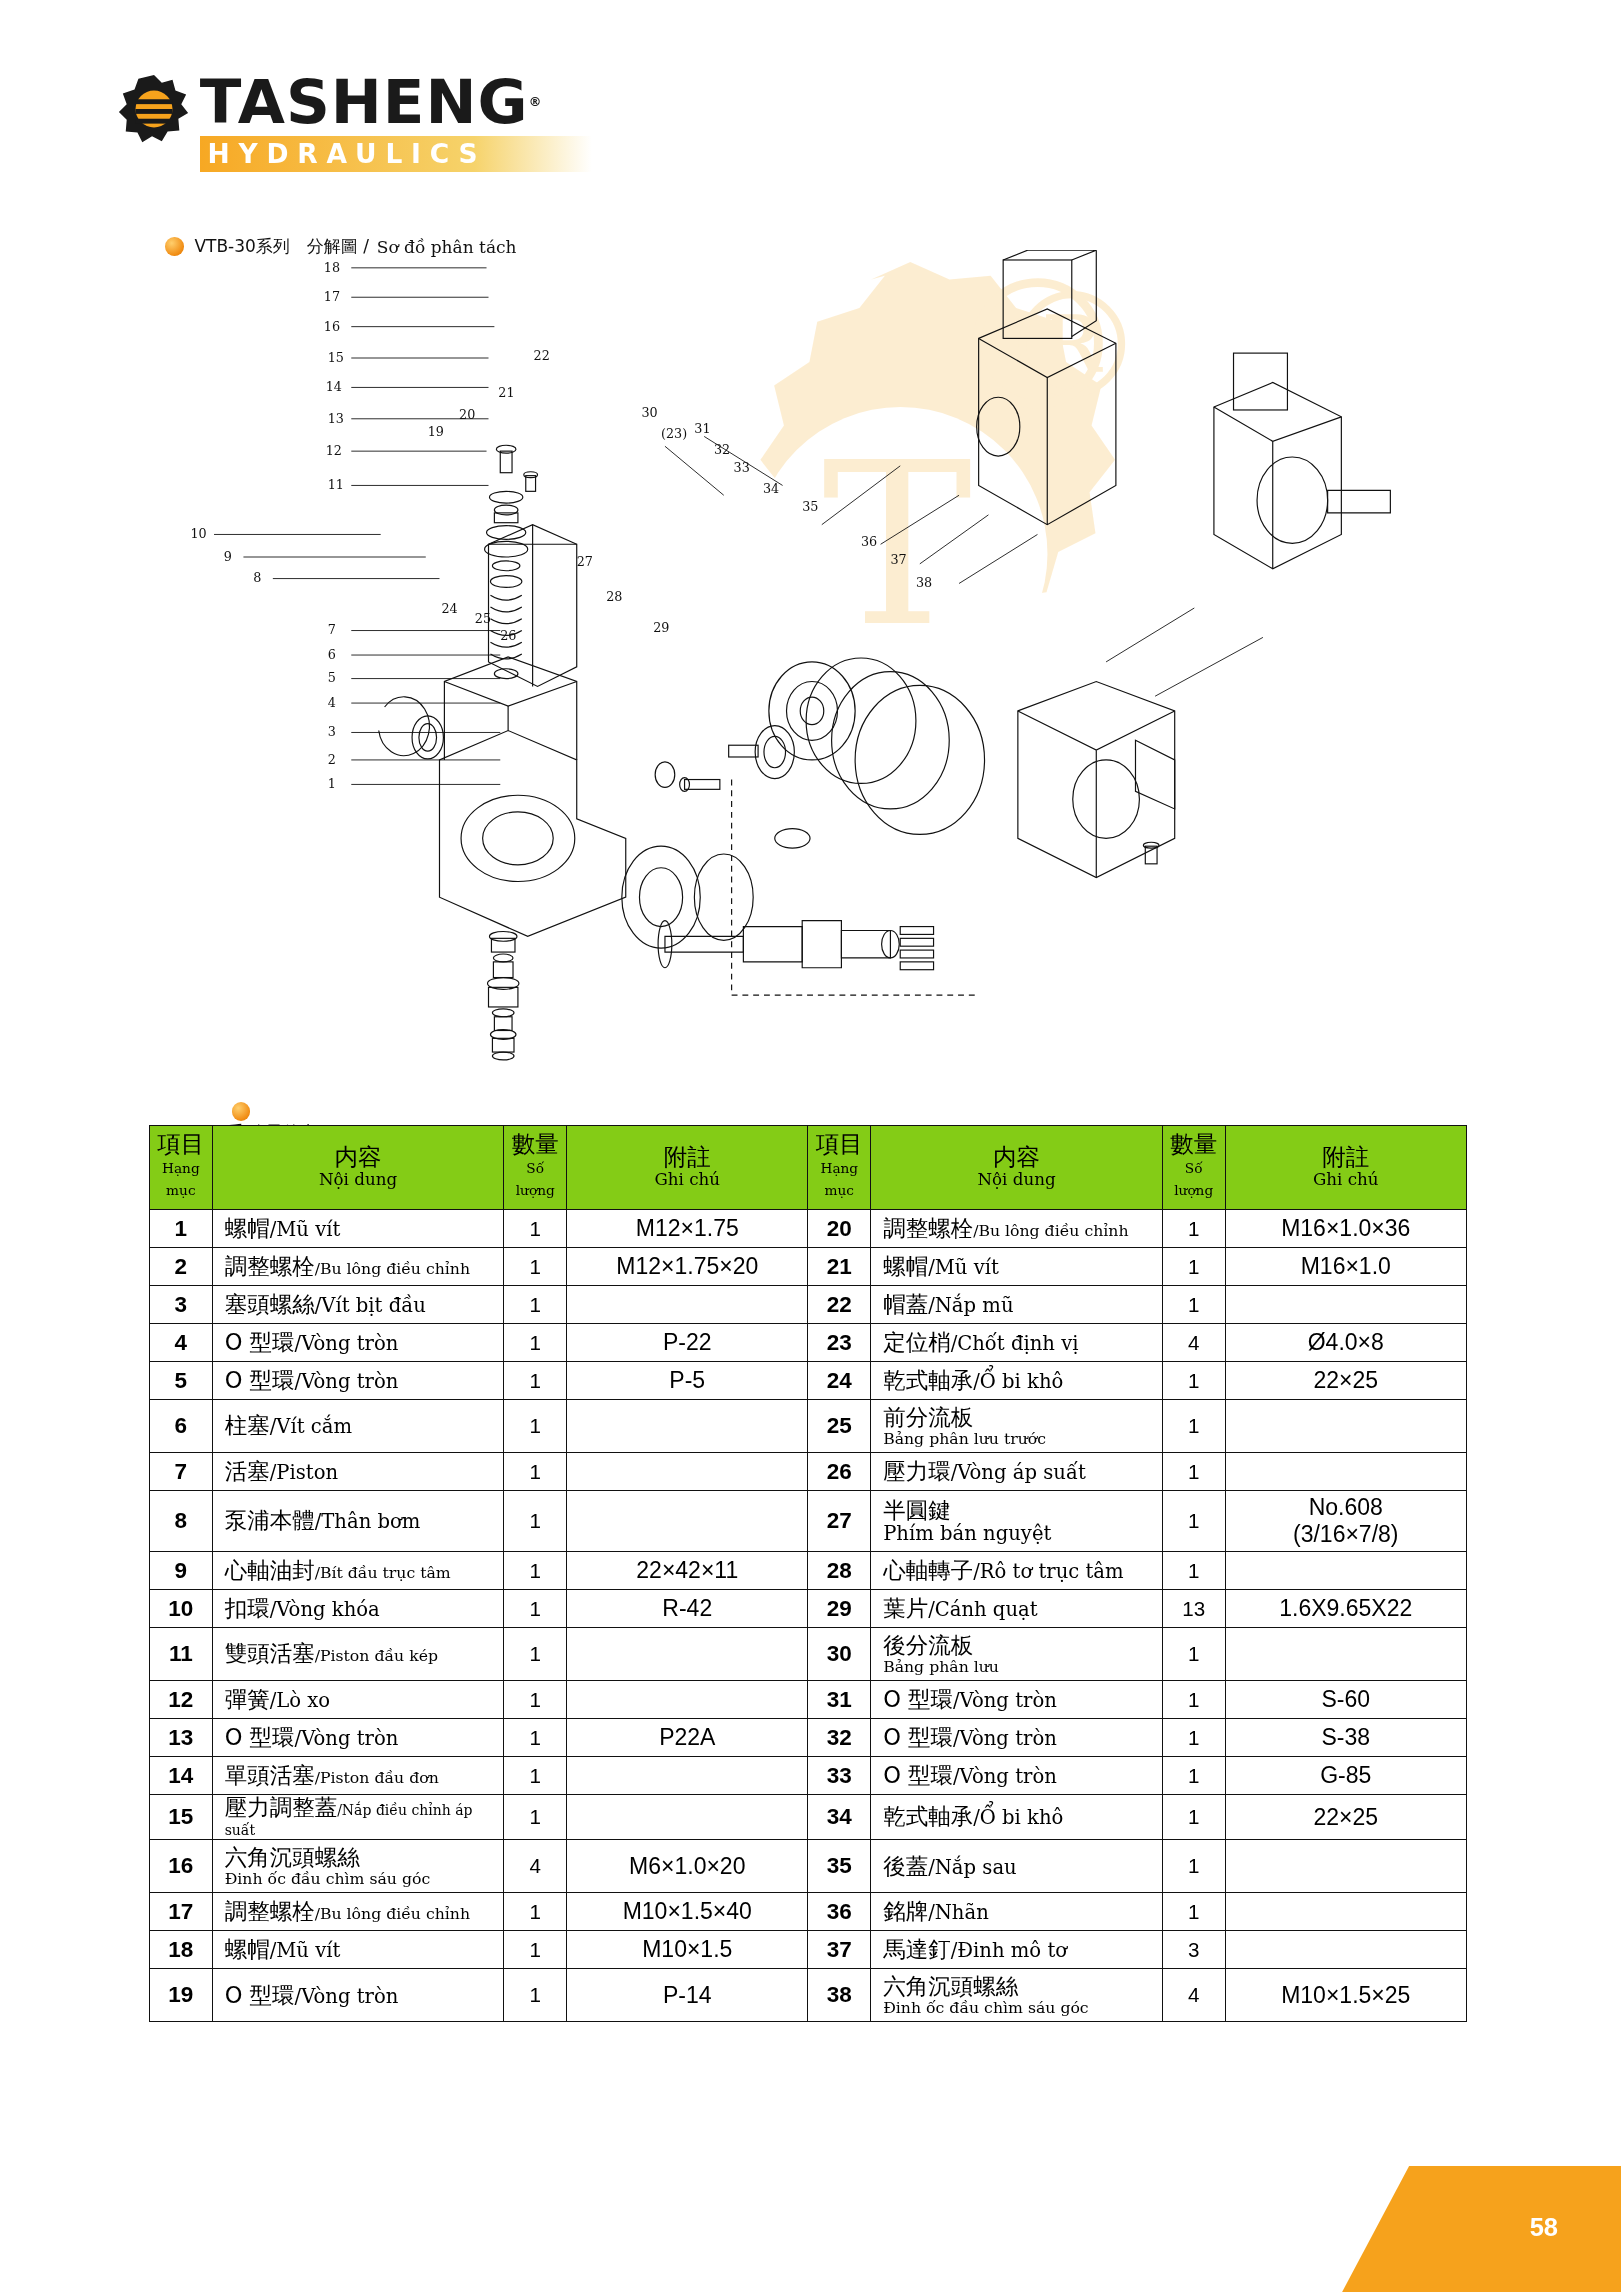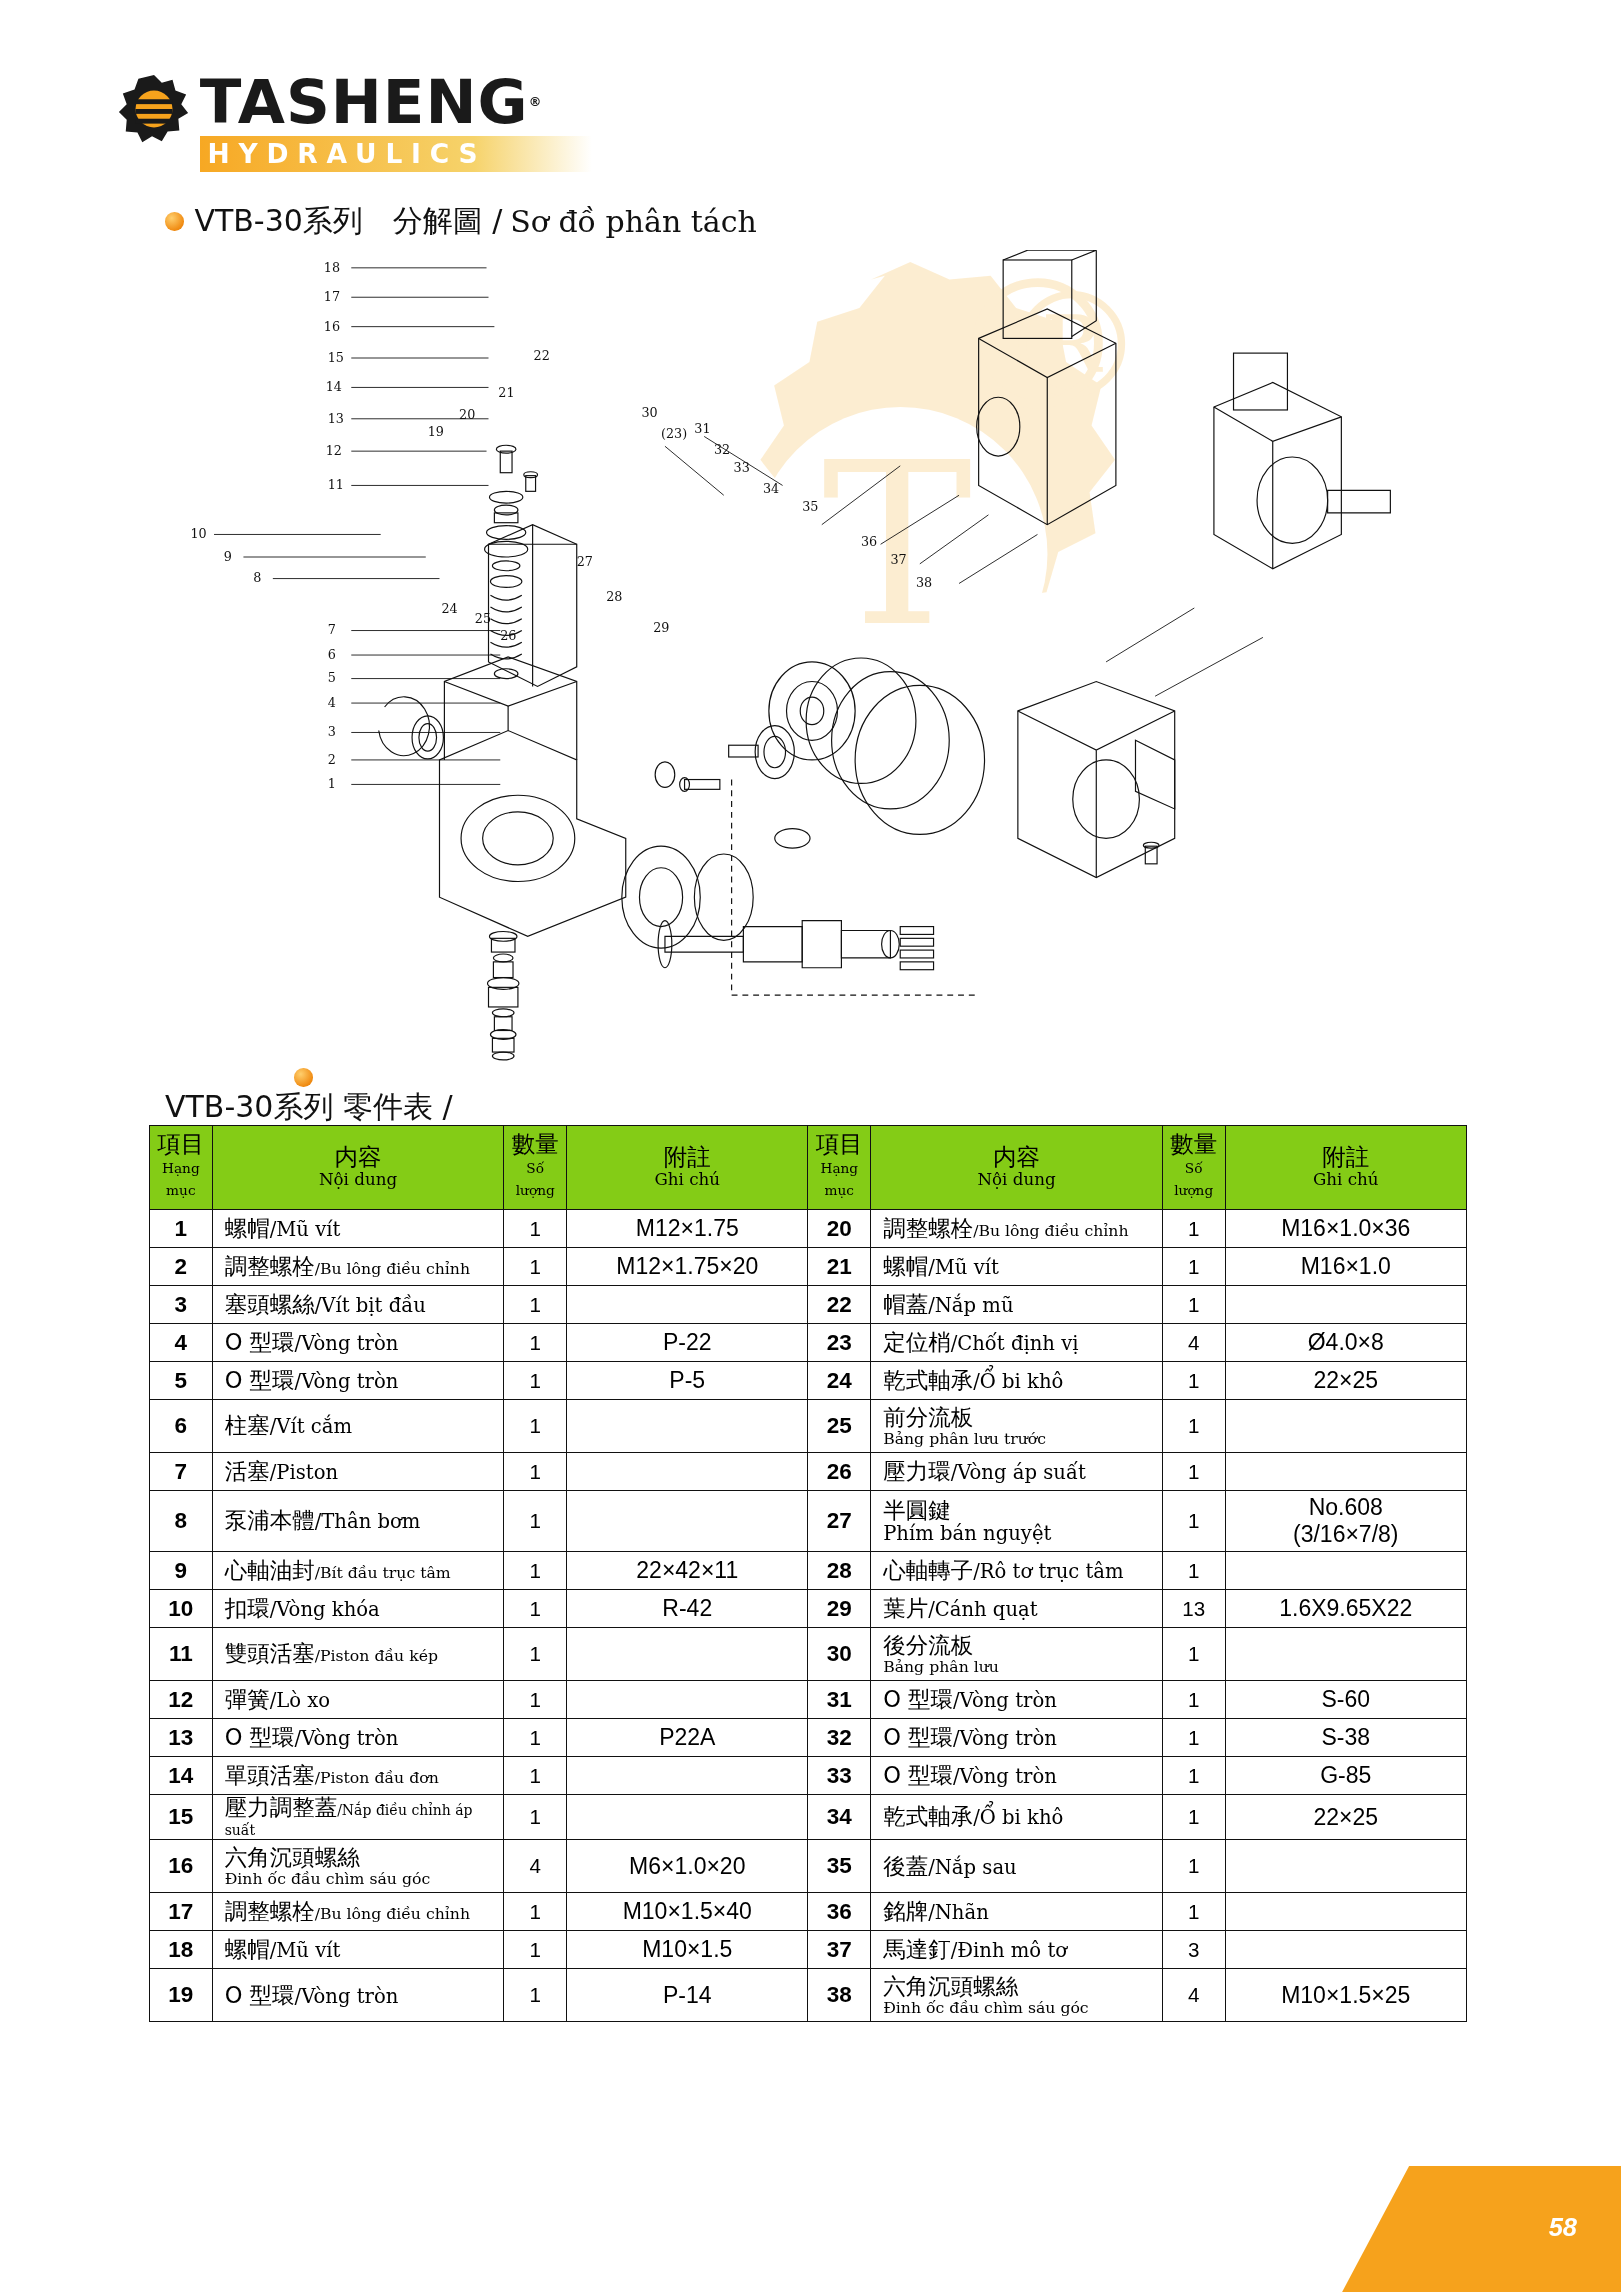--- a/index.html
+++ b/index.html
@@ -23,21 +23,21 @@
     margin-top:3.9px;
     background:linear-gradient(to right,#f7a823,#f6d36b 70%,#ffffff);
     color:#ffffff;font-weight:bold;font-size:26.5px;letter-spacing:8.8px;
     padding:2px 9.8px 2.9px 7.8px;width:392px;box-sizing:border-box;
   }
   .reg-mark{
     font-size:12.7px;vertical-align:top;color:#1a1a1a;font-weight:bold;
   }
   
   .sec-title{
-    position:absolute;display:flex;align-items:center;font-size:30px;color:#111;
+    position:absolute;display:flex;align-items:center;font-size:17px;color:#111;margin-top:34px;
   }
   .bullet{
     width:18.6px;height:18.6px;border-radius:50%;
     background:radial-gradient(circle at 35% 32%,#ffcf6d,#f08b12 70%,#d2780a);
     margin-right:10.8px;flex:none;
   }
   .t-cjk{font-family:"DejaVu Sans","Liberation Sans",sans-serif;}
   .t-serif{font-family:"DejaVu Serif","Liberation Serif",serif;}
   
   .diagram{
@@ -75,22 +75,22 @@
   }
   .f1{
     position:absolute;right:-59px;bottom:-69px;width:323px;height:196px;
     background:#f6a21c;transform:skewX(-28deg);
   }
   .f2{
     position:absolute;right:-39px;bottom:-93px;width:294px;height:196px;
     background:#fbd28d;transform:skewX(-28deg);opacity:.85;
   }
   .pagenum{
-    position:absolute;right:44px;bottom:51px;color:#ffffff;font-weight:bold;
-    font-size:25.5px;font-family:"Liberation Sans",sans-serif;z-index:3;font-style:italic;
+    position:absolute;right:63px;bottom:51px;color:#ffffff;font-weight:bold;
+    font-size:25.5px;font-family:"Liberation Sans",sans-serif;z-index:3;
   }
 </style>
 </head>
 <body>
 
 <div class="brand">
   <div class="brand-gear">
     <svg width="76" height="76" viewBox="0 0 78 78">
       <g fill="#1a1a1a">
         <path d="M39 4 L47 12 L58 9 L61 20 L72 24 L67 34 L74 43 L64 49 L65 61 L53 62 L47 72 L37 67 L27 73 L22 63 L10 62 L11 50 L3 42 L11 34 L7 23 L19 19 L23 8 Z"></path>

